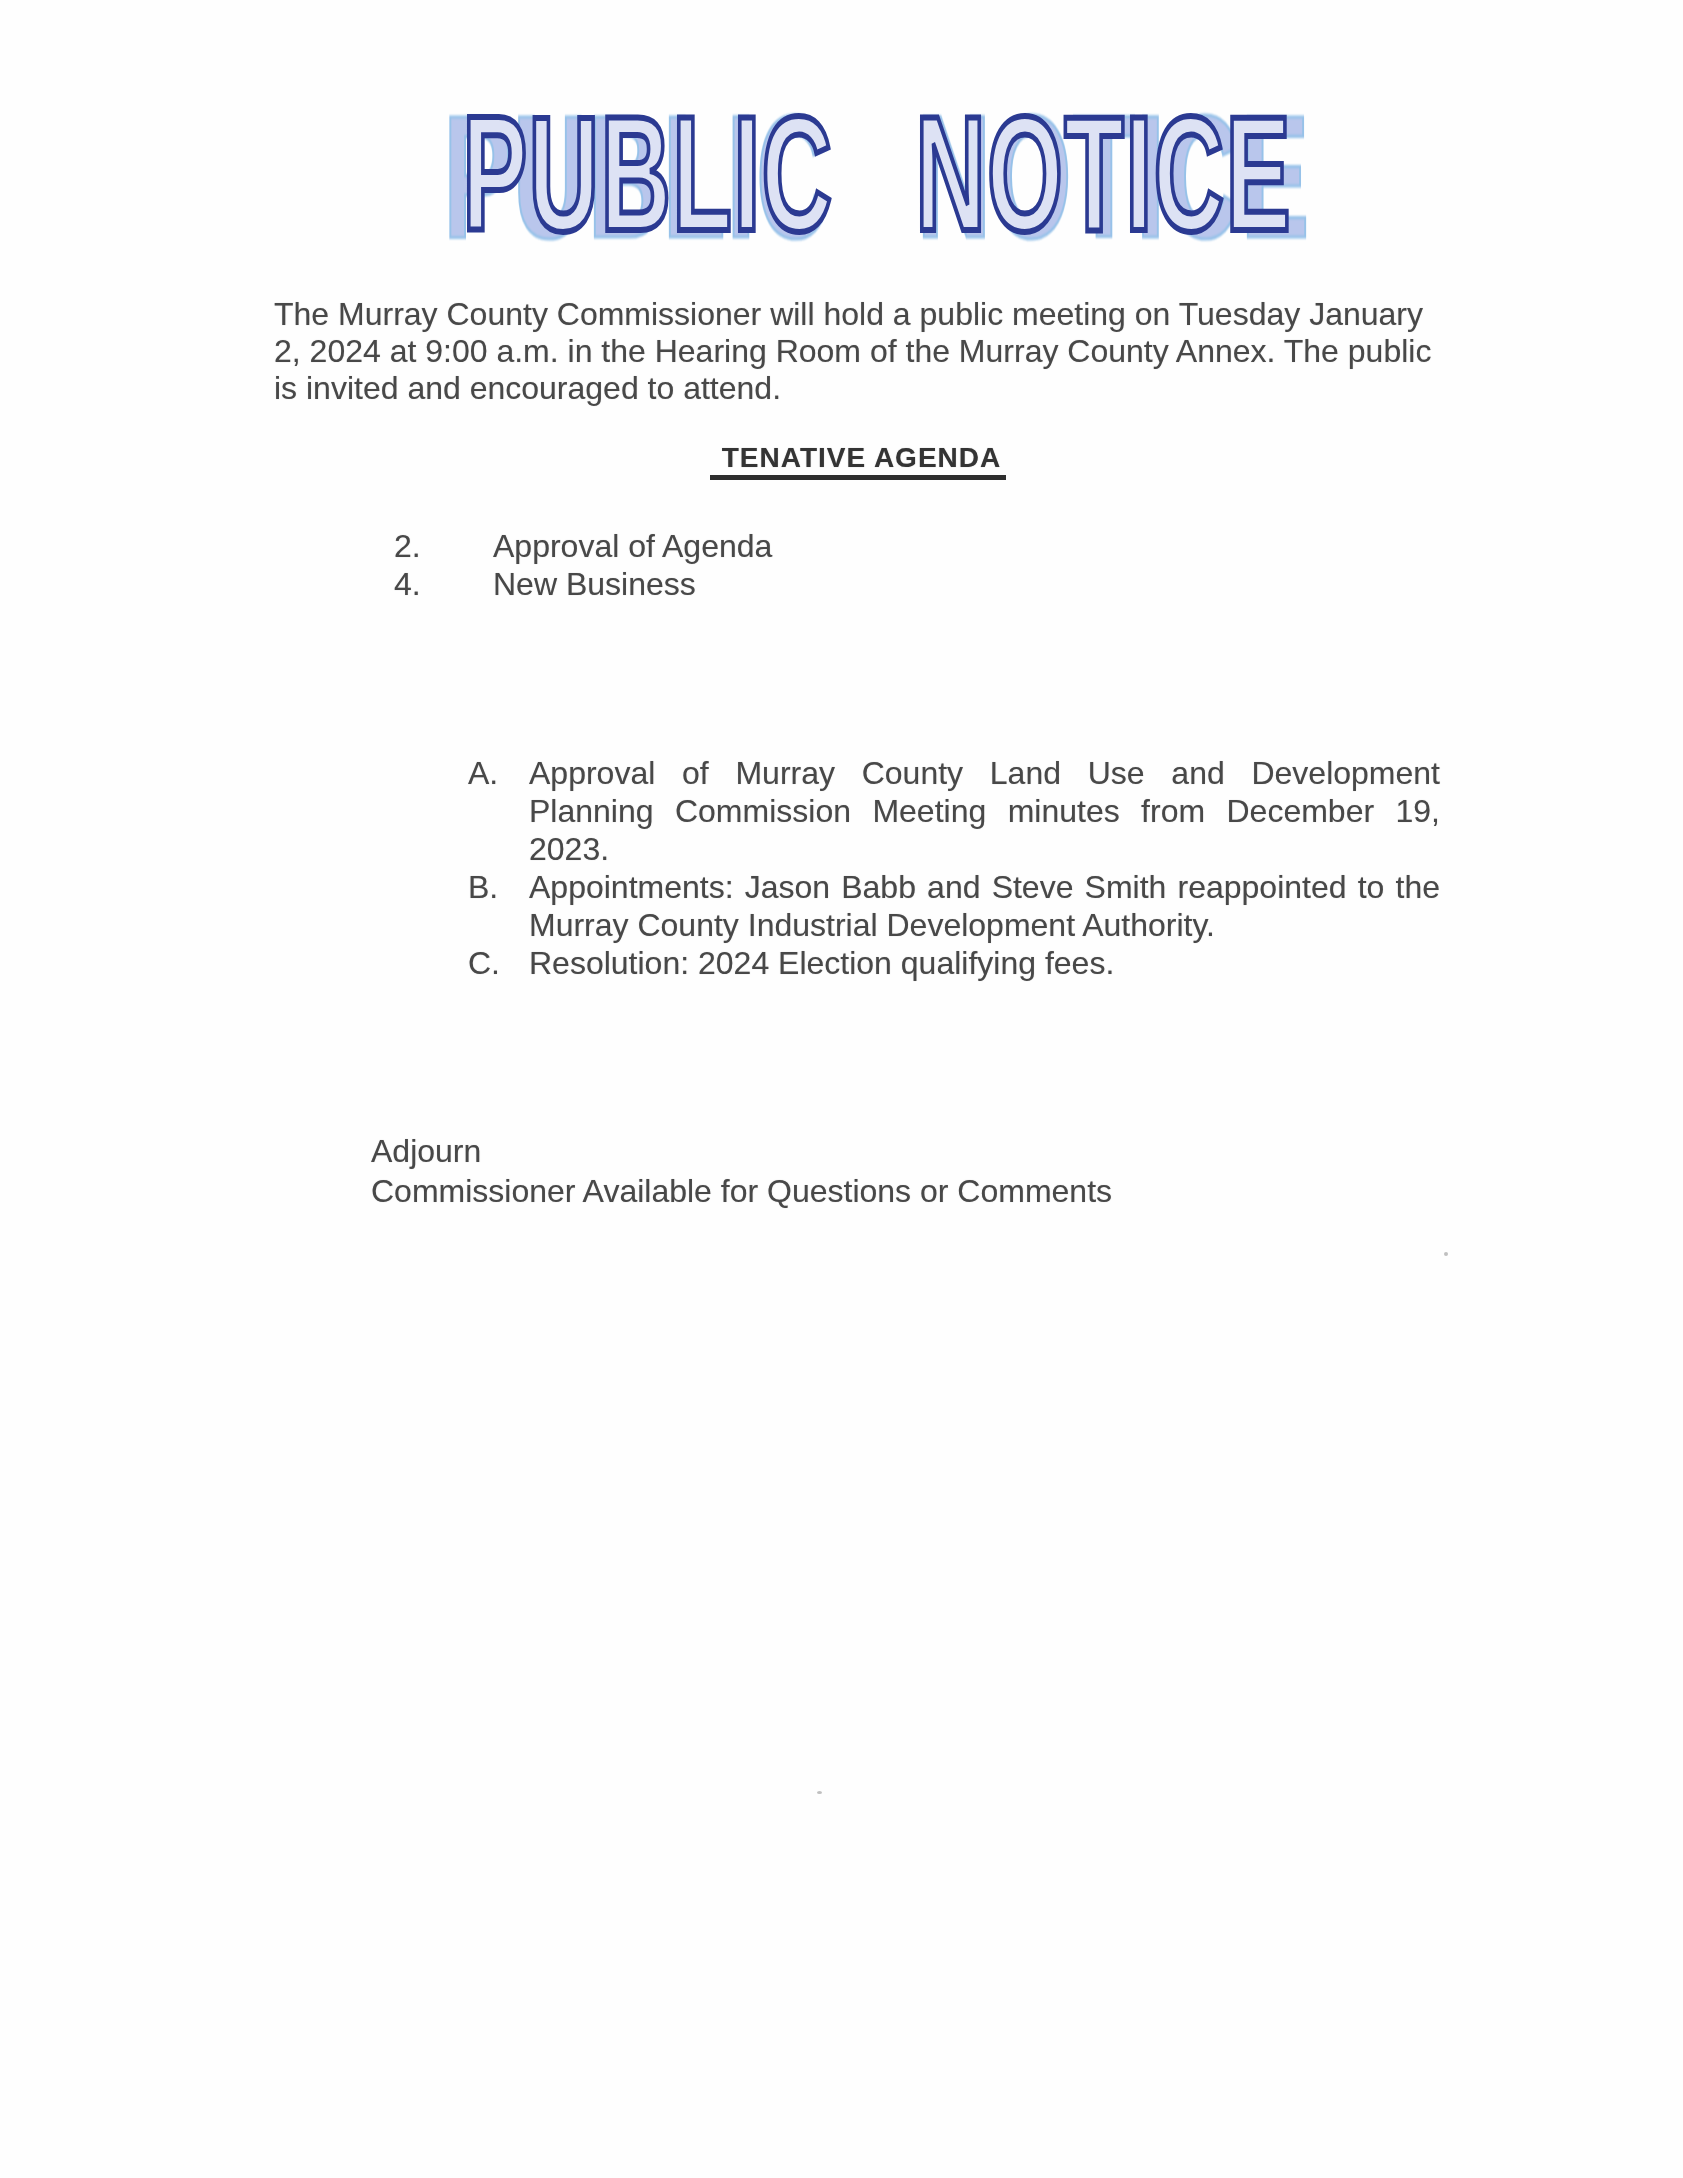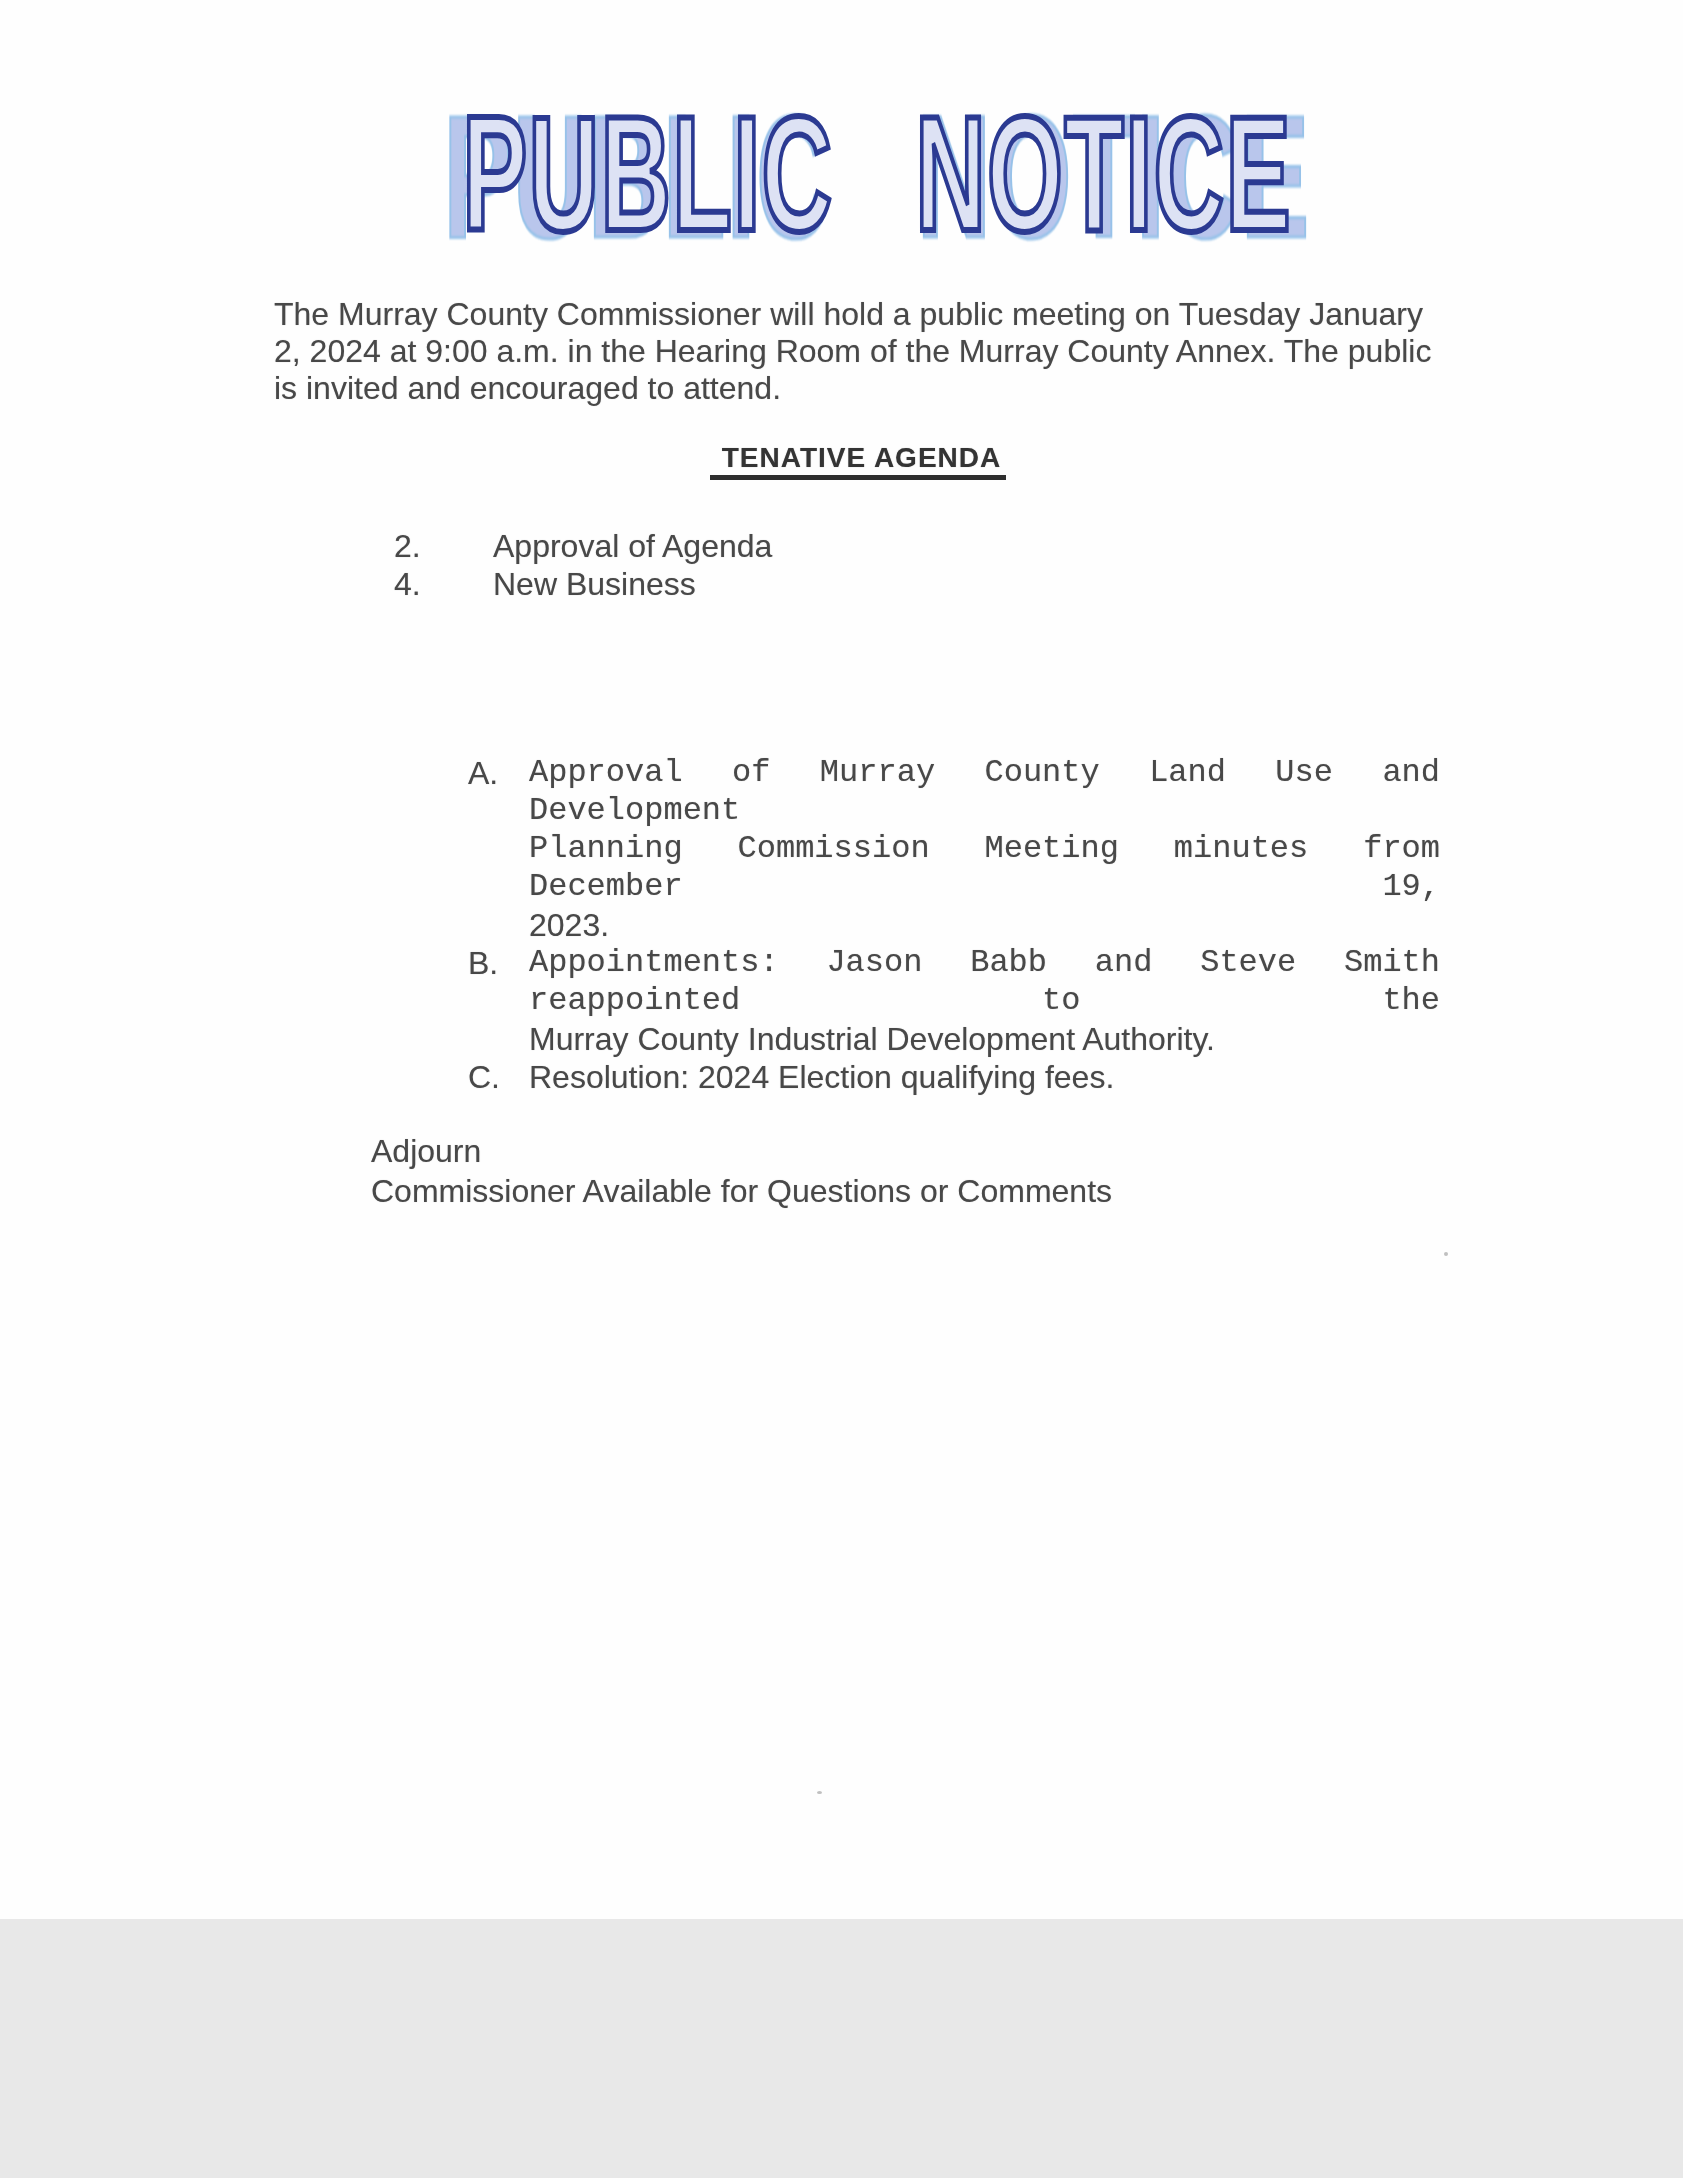--- a/index.html
+++ b/index.html
@@ -1,19 +1,19 @@
 <!DOCTYPE html>
 <html><head>
 <meta charset="utf-8">
 <style>
   html,body { margin:0; padding:0; background:#e8e8e8; }
   .page {
     position: relative;
     width: 1683px;
-    height: 1919px;
+    height: 2178px;
     margin: 0 auto;
     background: #fefefe;
     overflow: hidden;
     font-family: "Liberation Sans", sans-serif;
     color: #484848;
   }
   
   .title-pos {
     position: absolute;
     top: 92px;
@@ -79,21 +79,21 @@
   .num-col { display: inline-block; width: 99px; }
   .letter-list {
     position: absolute;
     left: 468px; top: 754px;
     width: 975px;
     line-height: 38px;
   }
   .letter-item { display: flex; align-items: flex-start; }
   .letter-col { width: 61px; flex: 0 0 61px; }
   .letter-lines { width: 911px; flex: 0 0 911px; }
-  .jline { text-align: justify; text-align-last: justify; font-family: Liberation Mono, monospace; }
+  .jline { text-align: justify; text-align-last: justify; }
   .lline { text-align: left; }
   .closing {
     position: absolute;
     left: 371px; top: 1091px;
     line-height: 40px;
     margin-top: 40px;
   }
   .speck {
     position: absolute;
     width: 4px; height: 4px;

